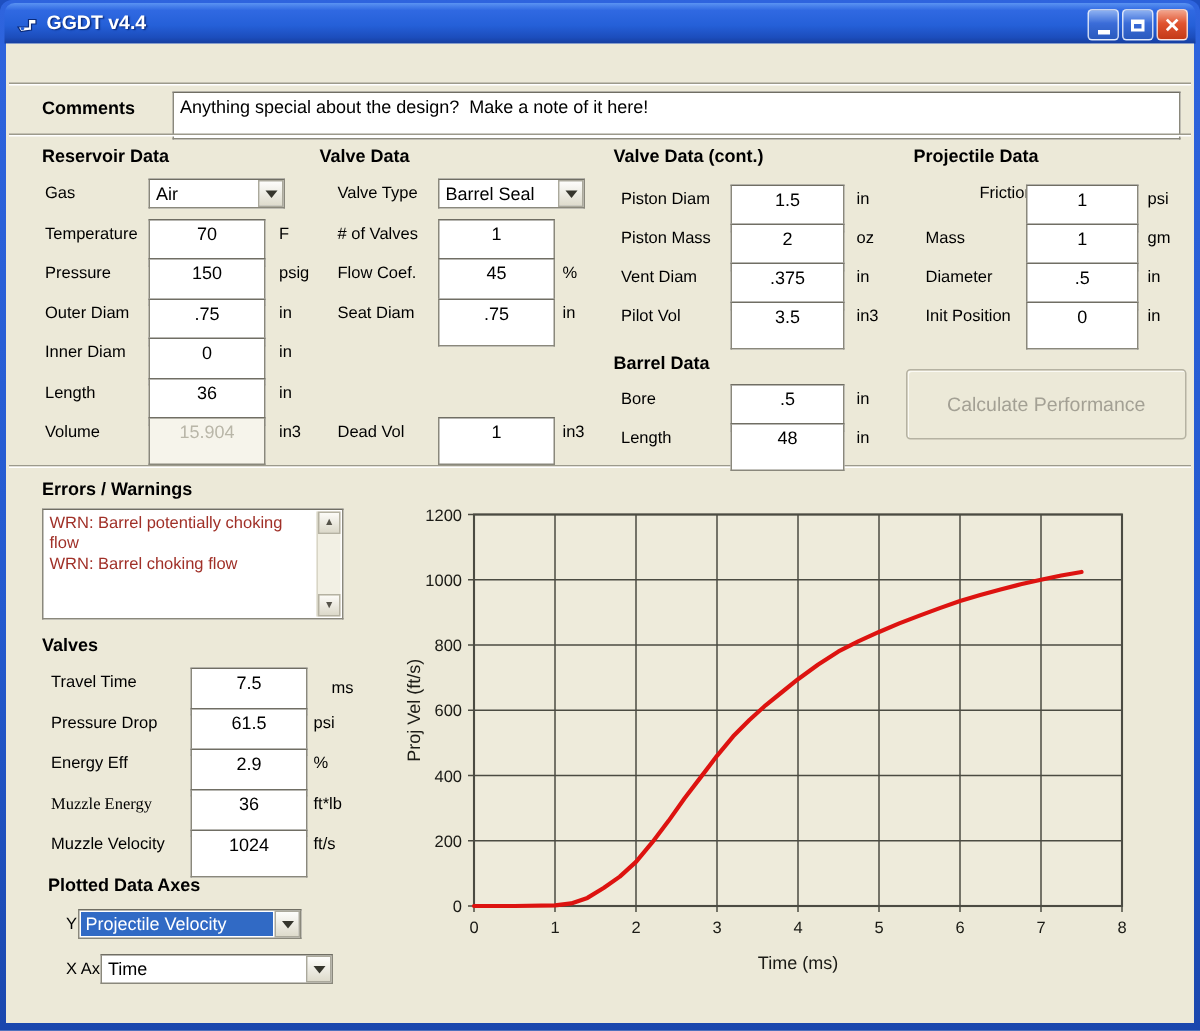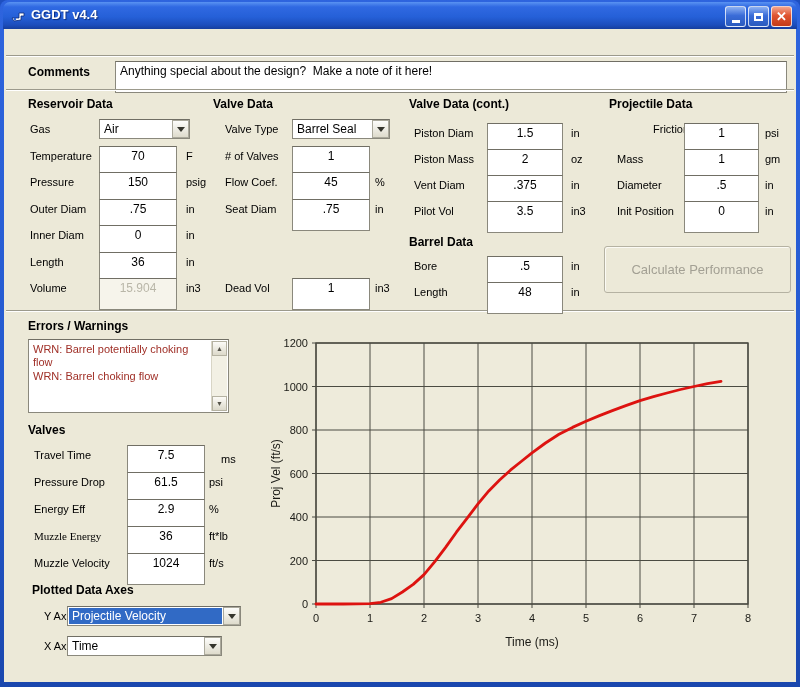--- a/index.html
+++ b/index.html
@@ -127,21 +127,21 @@
       <div id="errsb">
         <div class="sb-btn up">▲</div>
         <div class="sb-btn down">▼</div>
       </div>
     </div>
 
     <div class="hdr" style="left:24px; top:394px;">Valves</div>
 
     <div class="hdr" style="left:28px; top:554px;text-align:center;">Plotted Data Axes</div>
     <div class="flabel" style="left:40px; top:581px;">Y Axis</div>
-    <div class="combo" style="left:63px; top:577px; width:174px;">
+    <div class="combo" style="left:48px; top:577px; width:149px;">
       <span class="combo-text sel">Projectile Velocity</span>
       <span class="combo-btn">
           <i class="tri"></i>
         </span>
     </div>
     <div class="flabel" style="left:40px; top:611px;">X Axis</div>
     <div class="combo" style="left:63px; top:607px; width:155px;">
       <span class="combo-text">Time</span>
       <span class="combo-btn">
           <i class="tri"></i>

